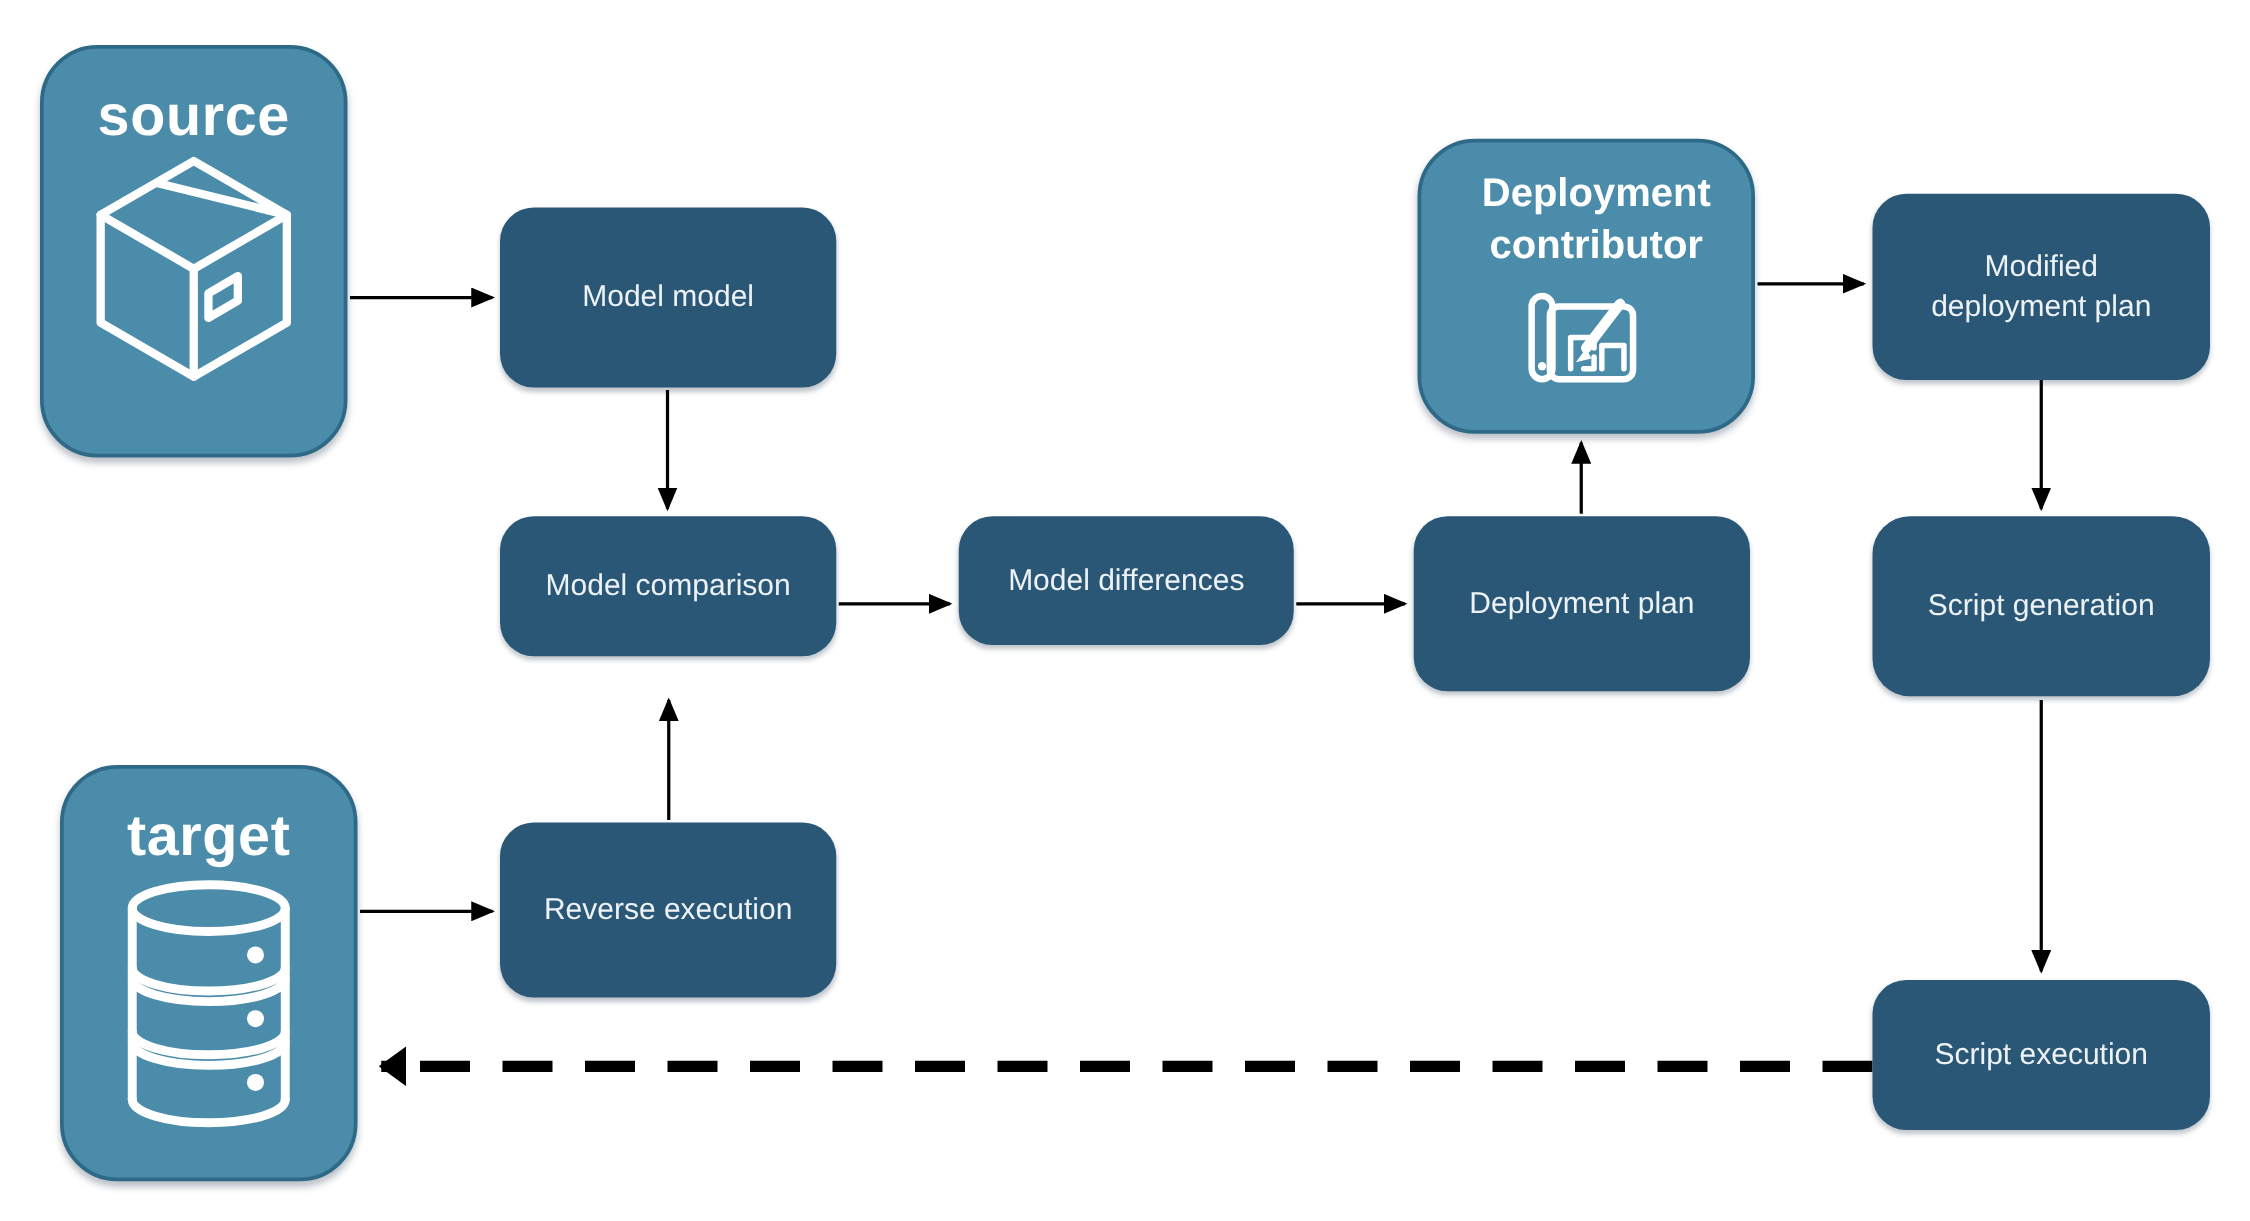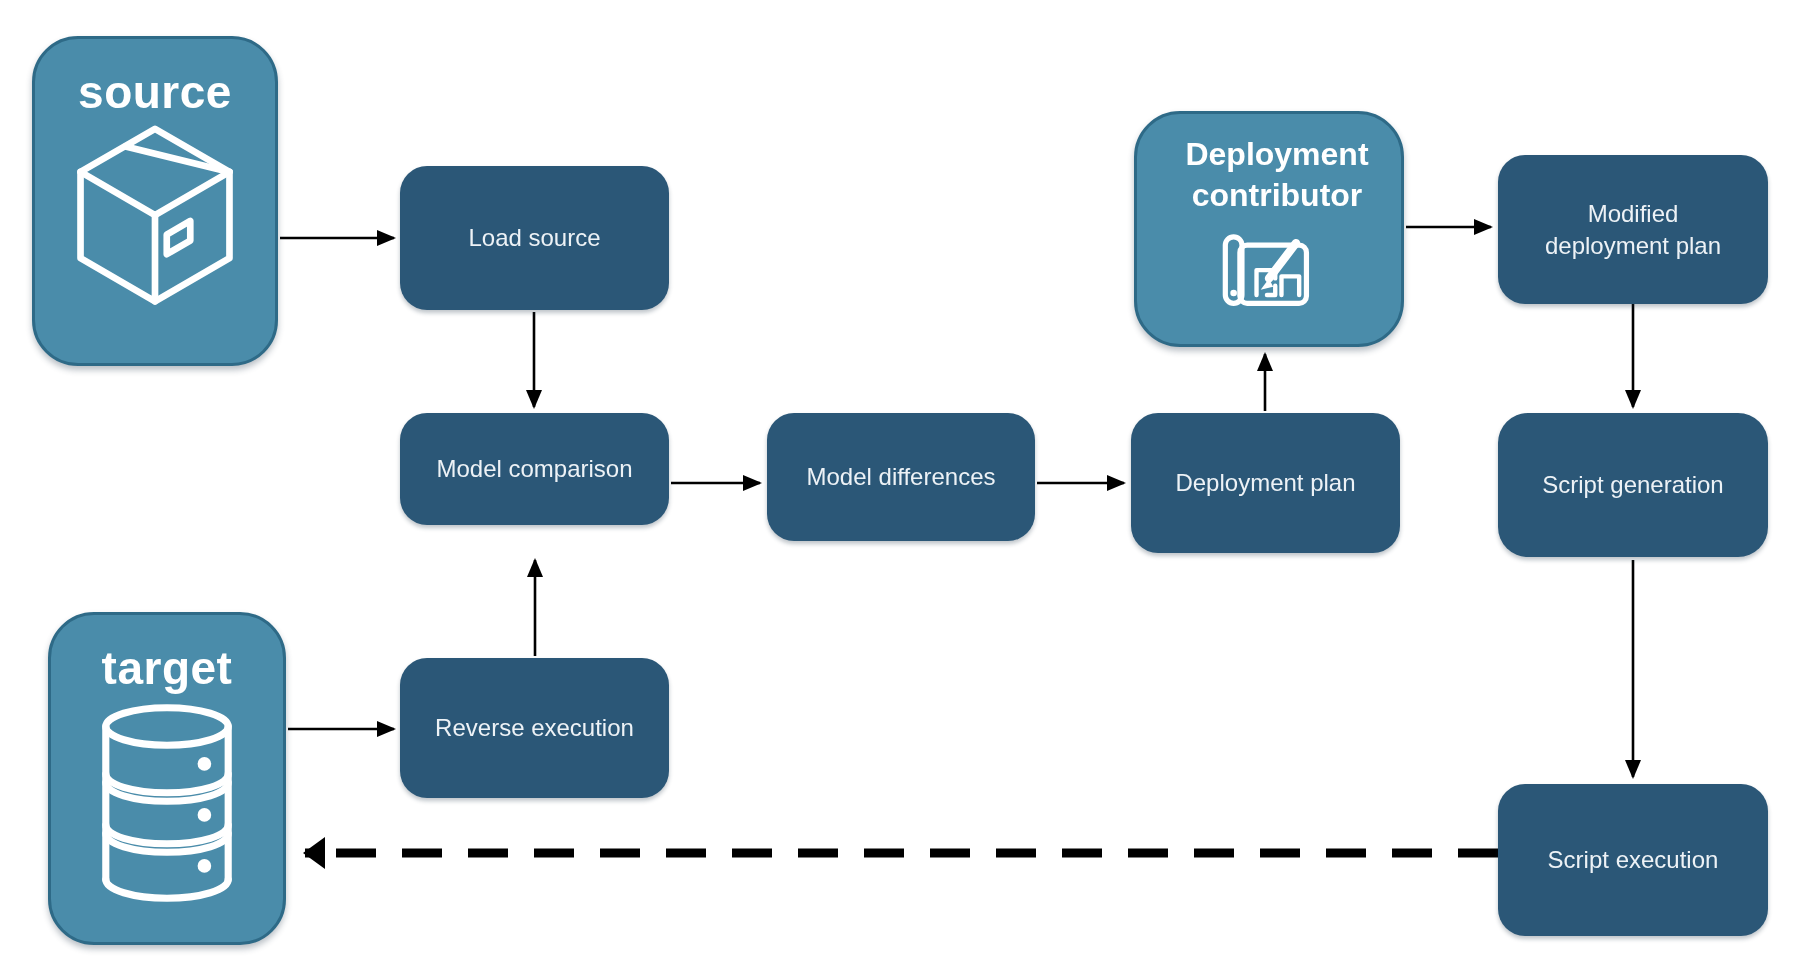--- a/index.html
+++ b/index.html
@@ -111,42 +111,42 @@
       <path d="M38 72 V48 H56 V56" stroke-width="4.2"></path>
       <path d="M56 63 V72 H48" stroke-width="4.2"></path>
       <path d="M62 72 V54 H79 V72" stroke-width="4.2"></path>
       <path d="M50 56 L76 22" stroke-width="8"></path>
       <path d="M50 56 l-8 11 l12 -3 z" fill="#ffffff" stroke="none"></path>
     </svg>
   </div>
 </div>
 
 <div class="node dark" style="left:400px; top:166px; width:269px; height:144px;">
-  <span>Load source</span>
+  <span>Model model</span>
 </div>
 
 <div class="node dark" style="left:400px; top:413px; width:269px; height:112px;">
   <span>Model comparison</span>
 </div>
 
-<div class="node dark" style="left:767px; top:413px; width:268px; height:128px;align-items:center;">
+<div class="node dark" style="left:767px; top:413px; width:268px; height:103px;align-items:center;">
   <span>Model differences</span>
 </div>
 
 <div class="node dark" style="left:1131px; top:413px; width:269px; height:140px;">
   <span>Deployment plan</span>
 </div>
 
 <div class="node dark" style="left:1498px; top:155px; width:270px; height:149px;">
   <span>Modified deployment plan</span>
 </div>
 
 <div class="node dark" style="left:1498px; top:413px; width:270px; height:144px;border-radius:30px;">
   <span>Script generation</span>
 </div>
 
-<div class="node dark" style="left:1498px; top:784px; width:270px; height:152px;">
+<div class="node dark" style="left:1498px; top:784px; width:270px; height:120px;">
   <span>Script execution</span>
 </div>
 
 <div class="node dark" style="left:400px; top:658px; width:269px; height:140px;">
   <span>Reverse execution</span>
 </div>
 
 </body></html>

